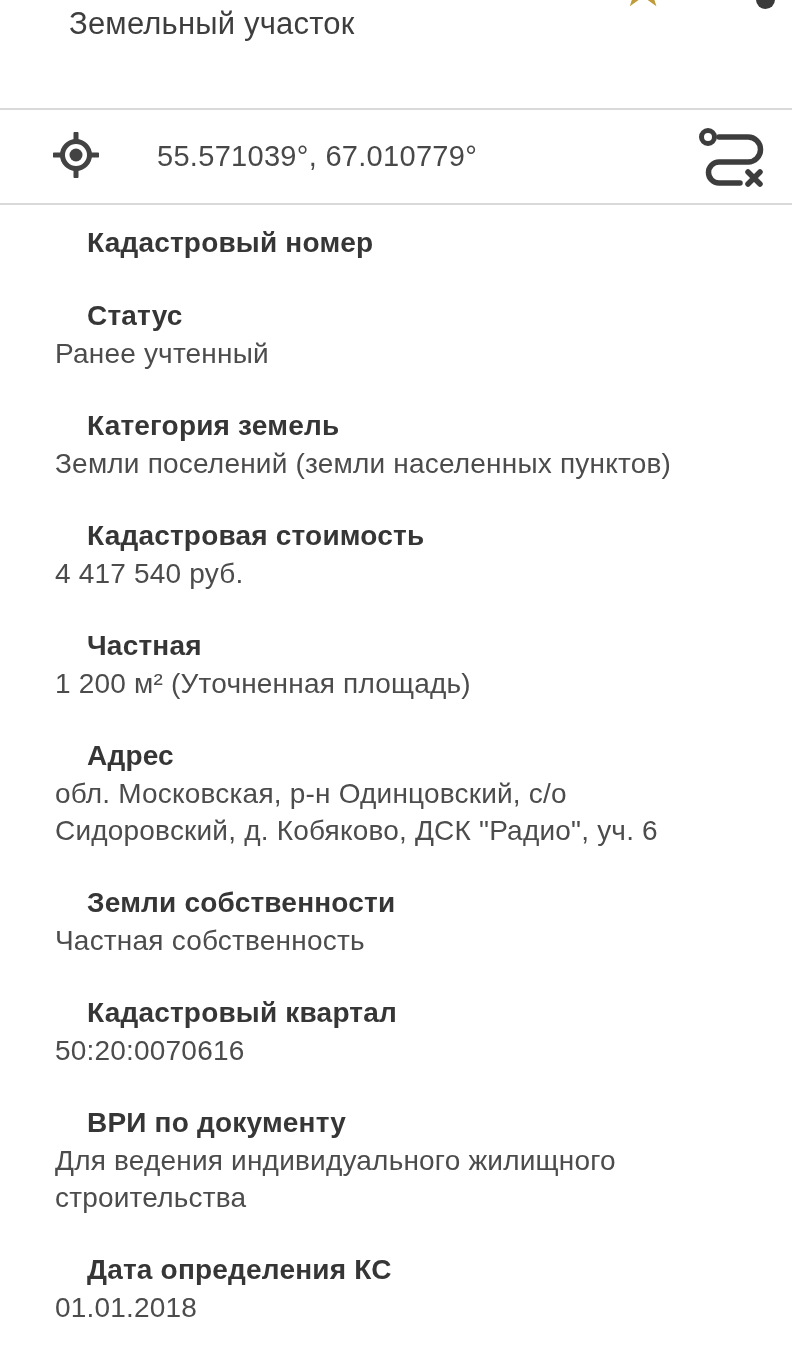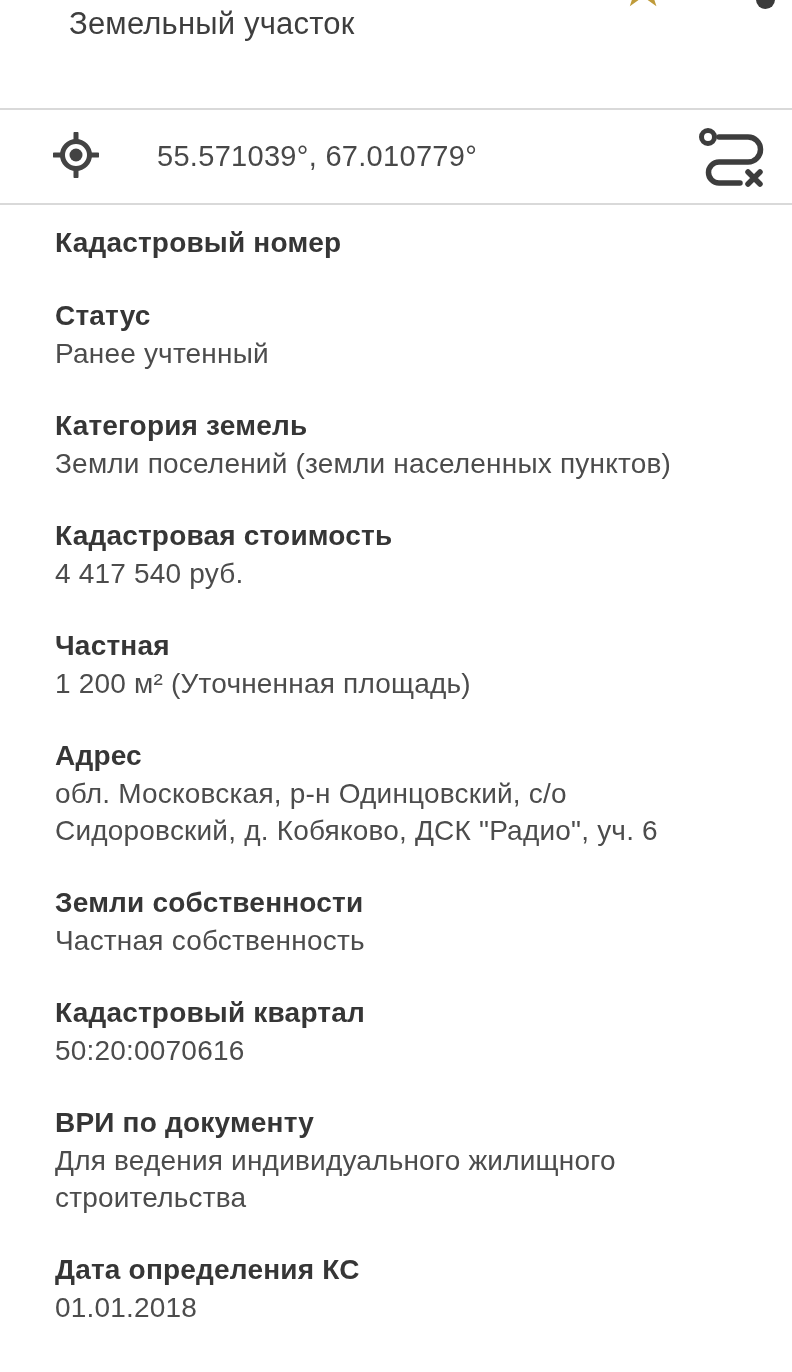--- a/index.html
+++ b/index.html
@@ -77,20 +77,21 @@
 
   
   .fields { padding: 19px 55px 0 55px; }
   .field { margin-bottom: 35px; }
   .field-label {
     font-size: 28px;
     font-weight: 700;
     color: #363636;
     line-height: 38px;
     letter-spacing: 0.2px;
+    margin-left: 32px;
   }
   .field-value {
     font-size: 28px;
     font-weight: 400;
     color: #4c4c4c;
     line-height: 37px;
     max-width: 640px;
     letter-spacing: 0.2px;
   }
 </style>

